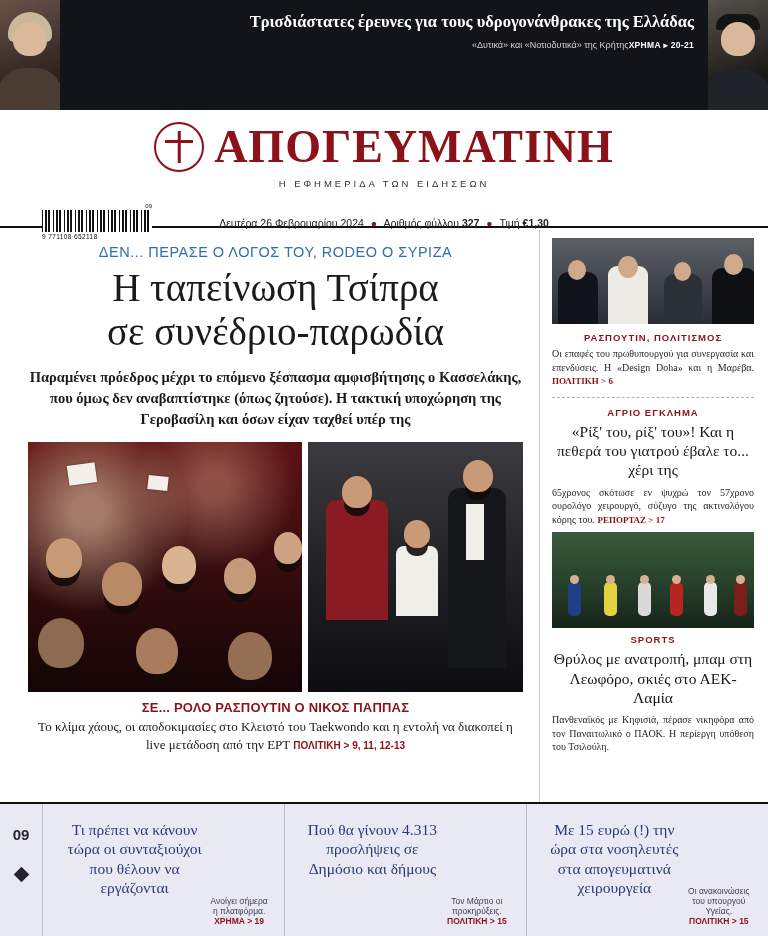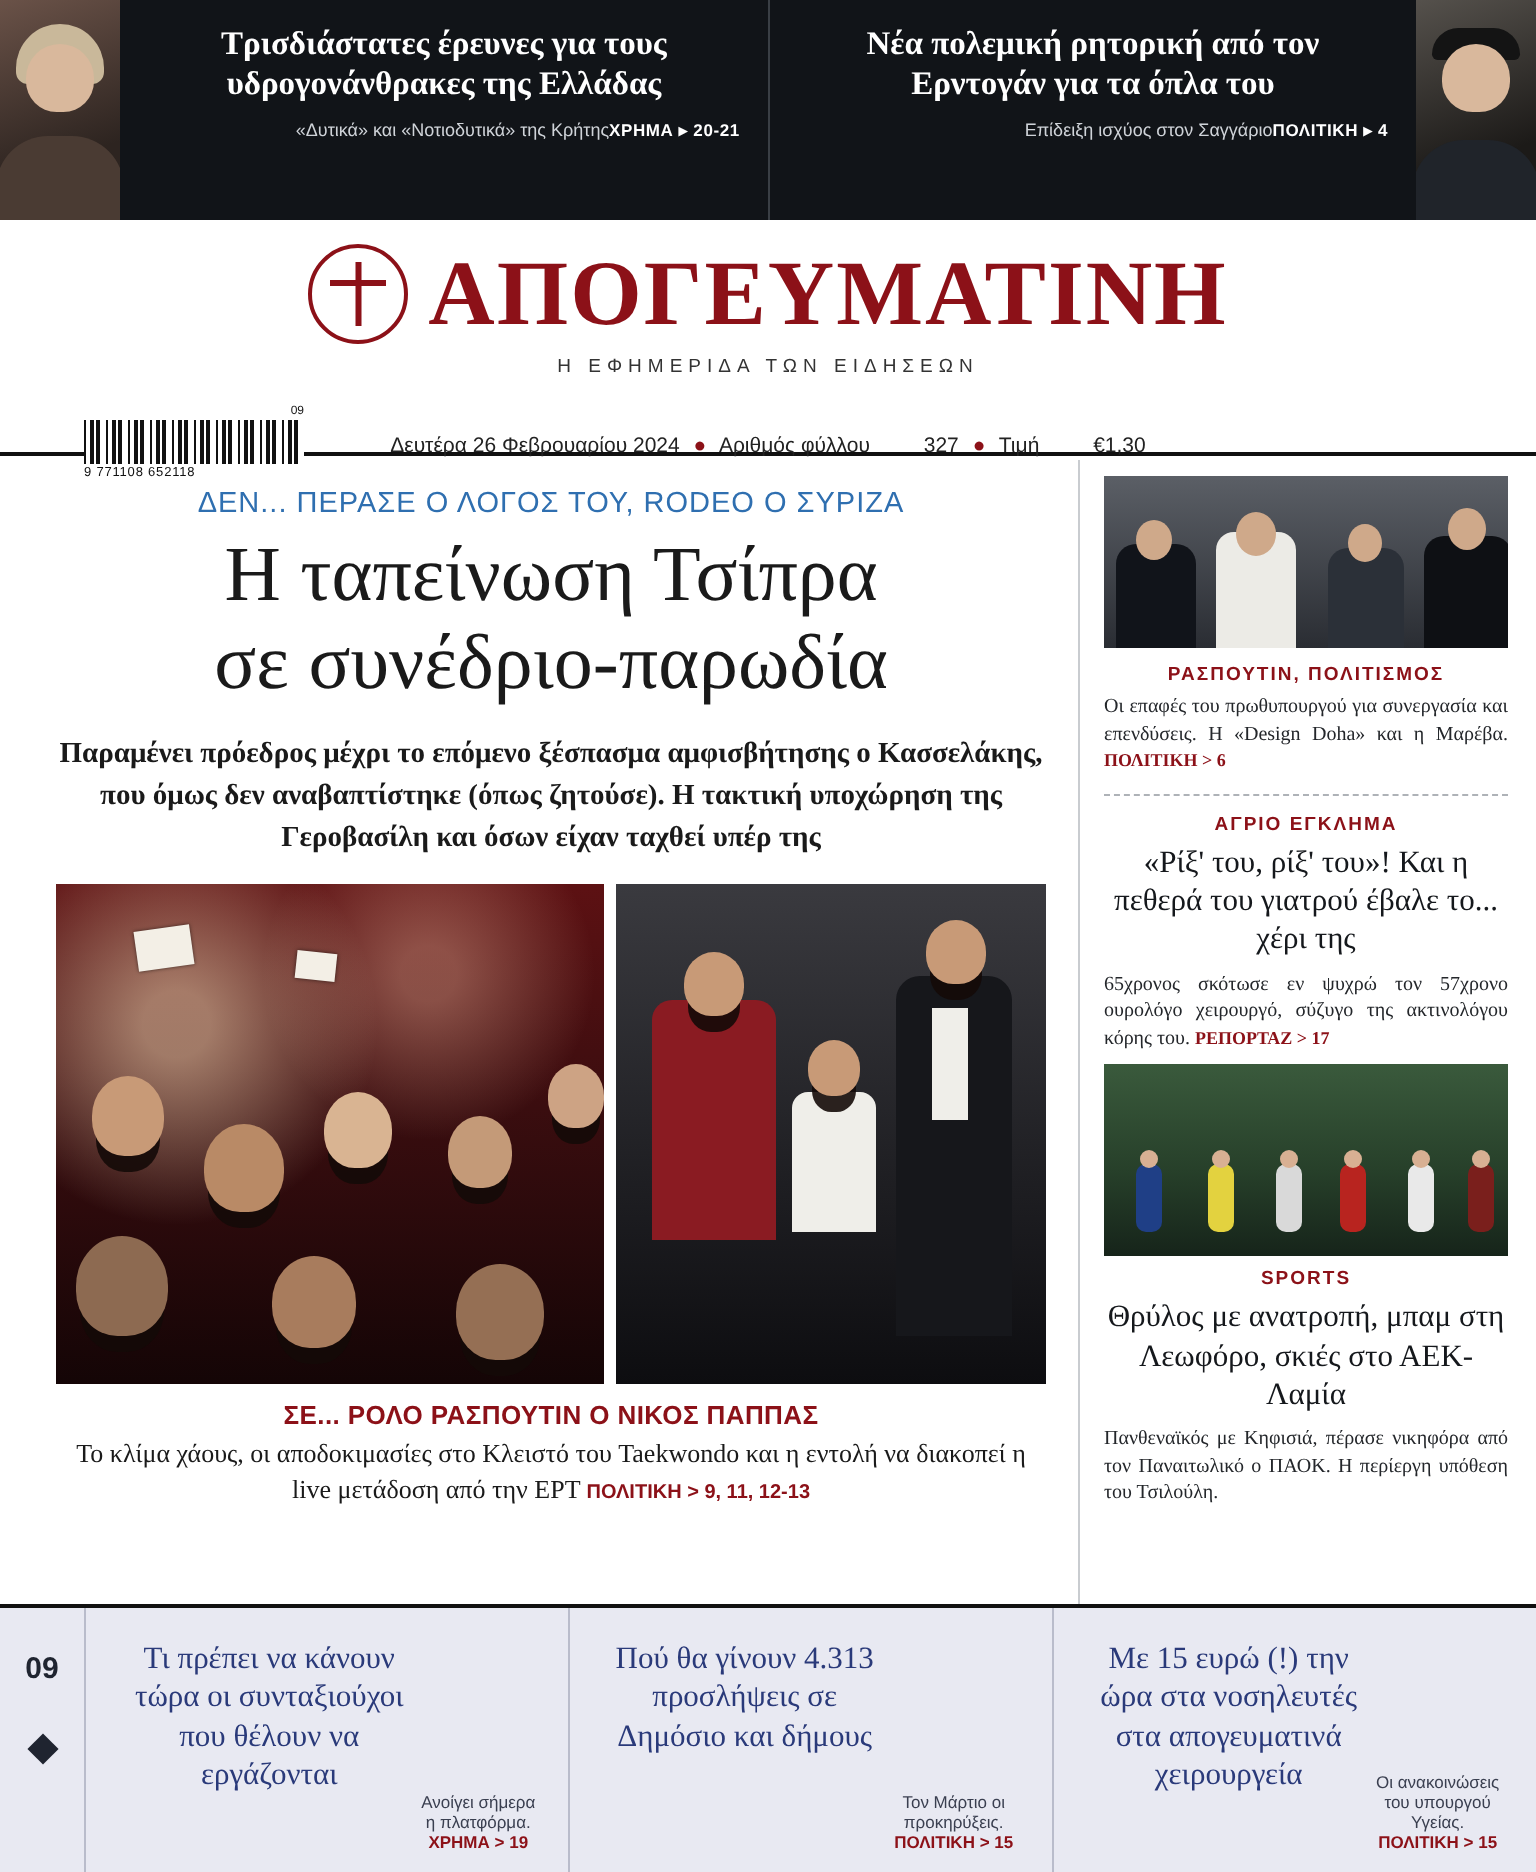--- a/index.html
+++ b/index.html
@@ -200,21 +200,21 @@
     font-family: "Liberation Sans", sans-serif;
     text-align: right;
     margin-bottom: 1px;
   }
   .issueline {
     font-size: 10.5px;
     color: #222;
     font-family: "Liberation Sans", sans-serif;
     padding-bottom: 6px;
   }
-  .issueline b { font-weight: normal; margin-left: 24px; }
+  .issueline b { font-weight: bold; }
   .issueline .dot { color:#8c1118; padding:0 4px; }
 
   
   .main {
     position: absolute;
     top: 230px; left: 0;
     width: 768px;
     height: 572px;
     display: flex;
     box-sizing: border-box;
@@ -497,31 +497,20 @@
       <div class="teaser-sub">
         <span>«Δυτικά» και «Νοτιοδυτικά» της Κρήτης</span>
         <span class="sec">
           <span>ΧΡΗΜΑ</span>
           <span>▸</span>
           <span>20-21</span>
         </span>
       </div>
     </div>
 
-    <div class="teaser second">
-      <div class="teaser-head">Νέα πολεμική ρητορική από τον Ερντογάν για τα όπλα του</div>
-      <div class="teaser-sub">
-        <span>Επίδειξη ισχύος στον Σαγγάριο</span>
-        <span class="sec">
-          <span>ΠΟΛΙΤΙΚΗ</span>
-          <span>▸</span>
-          <span>4</span>
-        </span>
-      </div>
-    </div>
 
     <div class="photo right">
       <div class="capR"></div>
       <div class="face"></div>
       <div class="bodyR"></div>
     </div>
   </div>
 
   <div class="masthead">
     <div class="logo-row">

